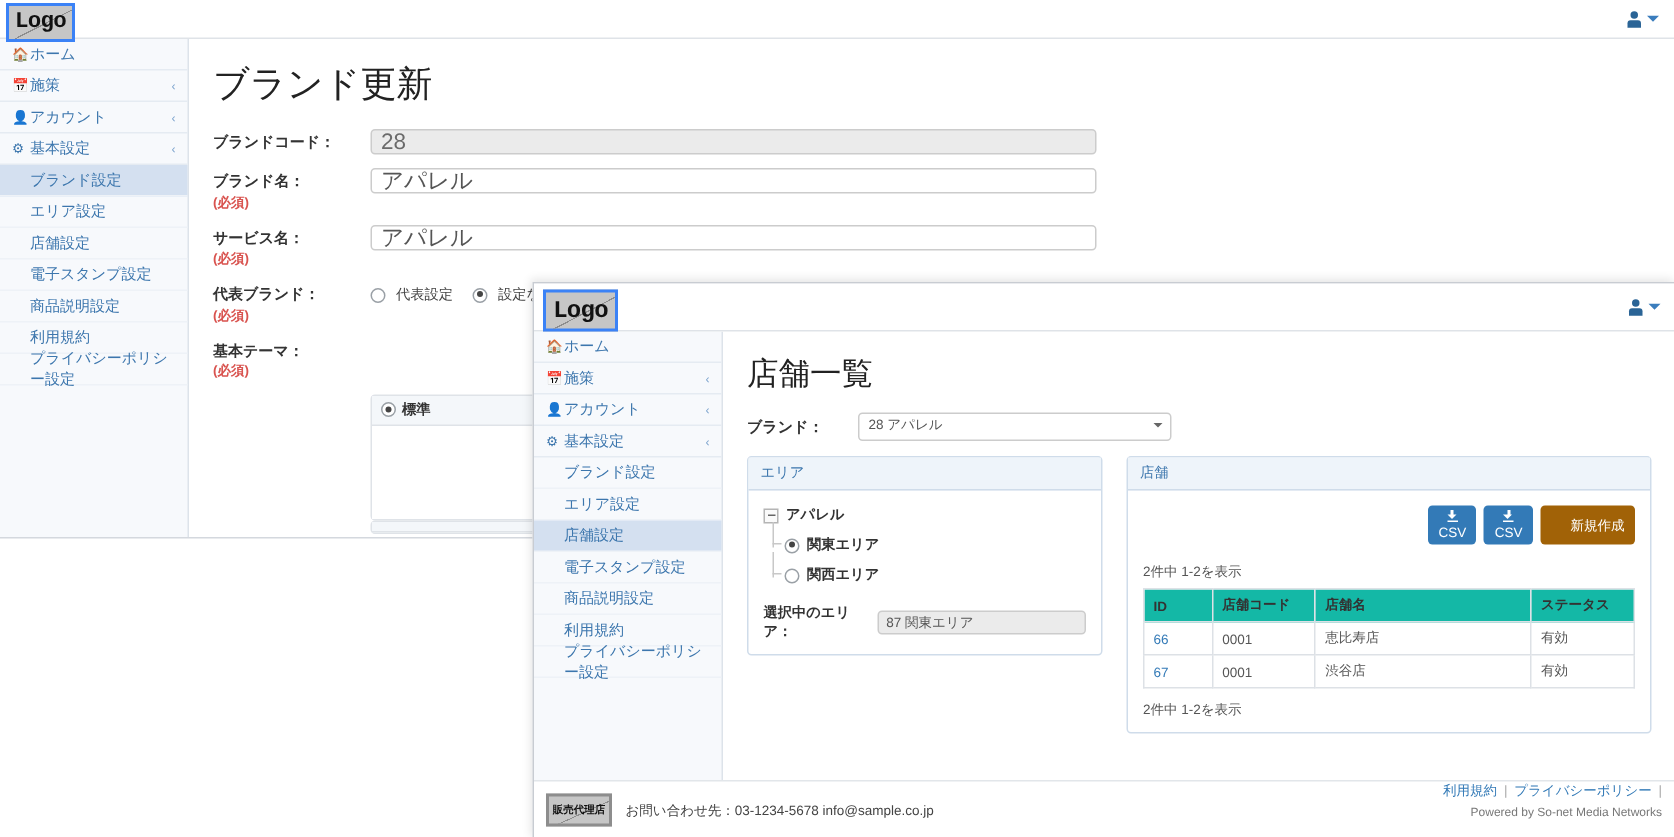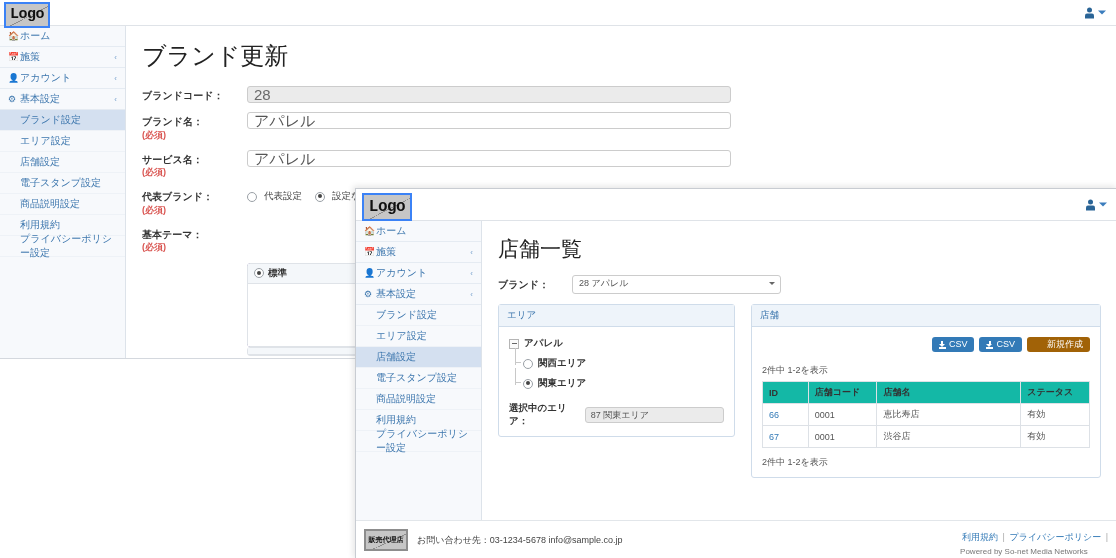--- a/index.html
+++ b/index.html
@@ -96,21 +96,21 @@
   .tree-child:after{content:"";position:absolute;left:-8px;top:5px;width:6px;height:1px;background:#c8c8c8;}
   .exp{width:8px;height:8px;border:1px solid #b5b5b5;background:#fafafa;display:inline-block;position:relative;}
   .exp:before{content:"";position:absolute;left:1.5px;top:3.5px;width:5px;height:1px;background:#666;}
   .sel-area{display:flex;align-items:center;gap:6px;margin-top:12px;font-size:9.5px;font-weight:bold;}
   .sel-area .val{background:#ebebeb;border:1px solid #ccc;border-radius:3px;width:140px;height:14px;
                  line-height:14px;padding:0 5px;font-weight:normal;color:#555;font-size:9px;}
 
   .btn-row{display:flex;justify-content:flex-end;gap:5px;margin-bottom:12px;}
   .btn{border:none;border-radius:3px;color:#fff;font-size:9px;padding:3px 7px;cursor:pointer;
        display:flex;align-items:center;gap:3px;font-family:"Liberation Sans",sans-serif;line-height:1;}
-  .btn-primary{background:#337ab7;}
+  .btn-primary{background:#337ab7;flex-direction:column;}
   .btn-success{background:#a16207;padding-left:20px;}
   .dl-ico{width:7px;height:8px;position:relative;display:inline-block;}
   .dl-ico:before{content:"";position:absolute;left:2.5px;top:0;width:2px;height:4px;background:#fff;}
   .dl-ico:after{content:"";position:absolute;left:0;top:3px;width:0;height:0;
                 border-left:3.5px solid transparent;border-right:3.5px solid transparent;border-top:3.5px solid #fff;}
   .dl-bar{position:absolute;left:0;bottom:0;width:7px;height:1.5px;background:#fff;}
 
   .count-txt{font-size:9px;color:#555;margin-bottom:4px;}
   table.tbl{width:100%;border-collapse:collapse;font-size:9px;}
   table.tbl th{border:1px solid #dde1e6;text-align:left;padding:4px 6px;font-weight:bold;color:#333;background:#14b8a6;}
@@ -120,21 +120,21 @@
 
   
   .footer{position:absolute;left:0;bottom:0;width:100%;height:38px;border-top:1px solid #e2e6ea;background:#fff;}
   .foot-left{position:absolute;left:8px;top:8px;display:flex;align-items:center;gap:9px;}
   .agent-box{width:40px;height:18px;background:#c6c6c6;border:2px solid #8d8d8d;position:relative;
              display:flex;align-items:center;justify-content:center;font-size:7px;font-weight:bold;color:#111;overflow:hidden;}
   .agent-box:before{content:"";position:absolute;left:-4px;top:-4px;width:150%;height:150%;
     background:linear-gradient(to bottom right,transparent 49.3%,#8d8d8d 49.3%,#8d8d8d 50.7%,transparent 50.7%);}
   .agent-box span{position:relative;z-index:2;}
   .foot-contact{font-size:9px;color:#444;}
-  .foot-right{position:absolute;right:9px;top:10px;}
+  .foot-right{position:absolute;right:9px;top:0;text-align:right;}
   .foot-links{font-size:9px;color:#337ab7;}
   .foot-links a{color:#337ab7;text-decoration:none;margin:0 2px;}
   .foot-links .sep{color:#aaa;}
   .powered{font-size:8px;color:#777;margin-top:3px;}
 </style>
 </head>
 <body>
 
 <div class="window win-back">
 
@@ -342,26 +342,26 @@
       <div class="panels">
 
         <div class="panel p-area">
           <div class="panel-head">エリア</div>
           <div class="panel-body">
             <div class="tree-node">
               <span class="exp"></span>
               <span>アパレル</span>
             </div>
             <div class="tree-child">
+              <span class="rd on"></span>
+              <span>関東エリア</span>
+            </div>
+            <div class="tree-child">
               <span class="rd"></span>
               <span>関西エリア</span>
-            </div>
-            <div class="tree-child">
-              <span class="rd on"></span>
-              <span>関東エリア</span>
             </div>
             <div class="sel-area">
               <span>選択中のエリア：</span>
               <span class="val">87  関東エリア</span>
             </div>
           </div>
         </div>
 
         <div class="panel p-store">
           <div class="panel-head">店舗</div>

